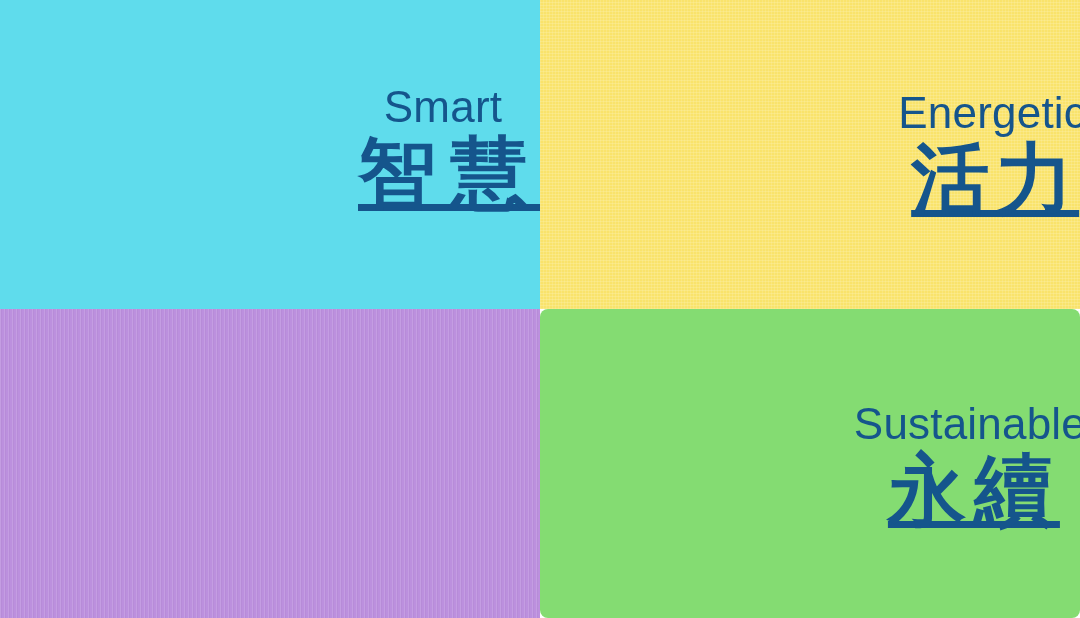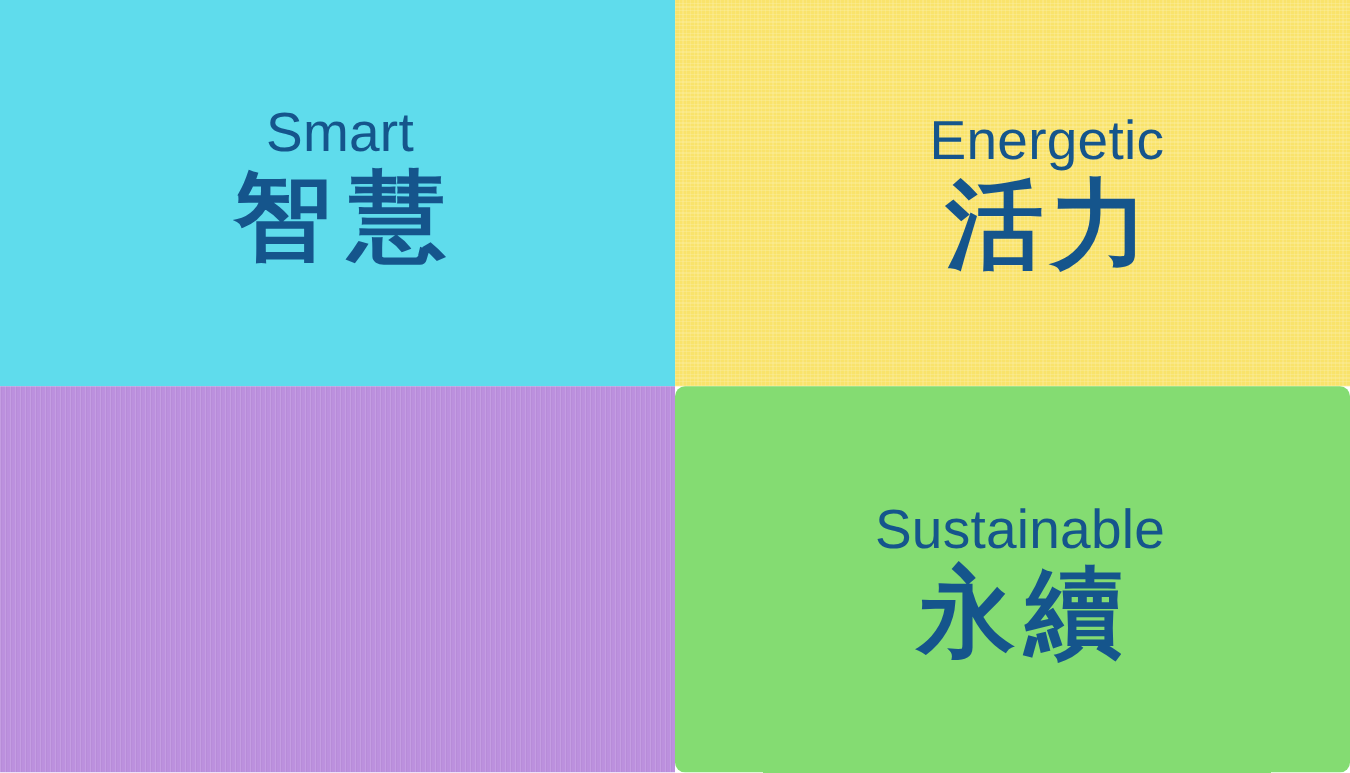--- a/index.html
+++ b/index.html
@@ -19,21 +19,21 @@
     display: grid;
     grid-template-columns: 540px 540px;
     grid-template-rows: 309px 309px;
     overflow: hidden;
   }
 
   .panel {
     position: relative;
     display: flex;
     flex-direction: column;
-    align-items: center;
+    align-items: flex-end;
     justify-content: center;
     overflow: hidden;
     box-sizing: border-box;
   }
 
   
   .panel .texture {
     position: absolute;
     inset: 0;
     pointer-events: none;
@@ -83,20 +83,21 @@
   }
 
   .label-zh {
     font-size: 78px;
     font-weight: 700;
     letter-spacing: 4px;
     line-height: 1.12;
     margin-top: 0;
     white-space: nowrap;
     text-indent: 4px;
+    text-decoration: underline;
   }
 
   
   .q-smart .panel-inner       { transform: translate(2px, -4px); }
   .q-energetic .panel-inner   { transform: translate(6px, 2px); padding-left: 43px; }
   .q-innovative .panel-inner  { transform: translate(6px, 4px); }
   .q-sustainable .panel-inner { transform: translate(6px, 4px); }
 
   .q-smart .label-zh       { letter-spacing: 14px; text-indent: 14px; }
   .q-energetic .label-zh   { letter-spacing: 6px;  text-indent: 6px; }

